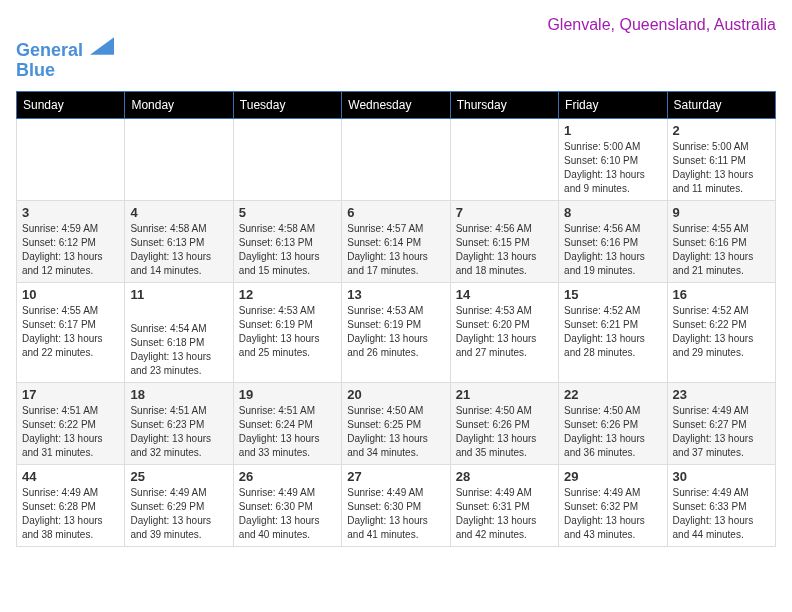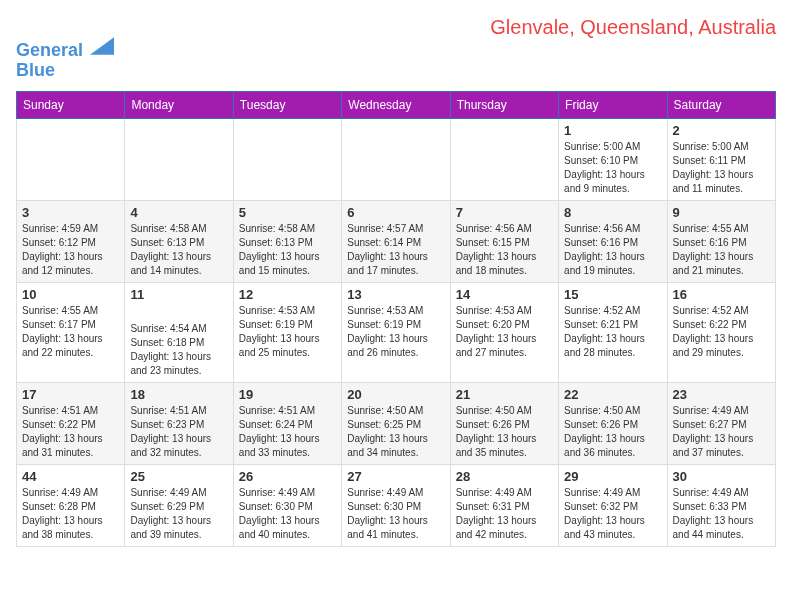--- a/index.html
+++ b/index.html
@@ -36,30 +36,30 @@
     }
     .title-block {
       text-align: right;
     }
     .month-title {
       font-size: 36px;
       font-weight: normal;
       color: #333;
     }
     .location {
-      font-size: 20px;
-      color: #ef4444;
+      font-size: 16px;
+      color: #a21caf;
     }
     .calendar {
       width: 100%;
       border-collapse: collapse;
       font-size: 11px;
     }
     .calendar th {
-      background: #a21caf;
+      background: #000000;
       color: #fff;
       text-align: left;
       padding: 6px 6px;
       font-size: 12px;
       font-weight: normal;
       border: 1px solid #3a6fb1;
     }
     .calendar td {
       border: 1px solid #ddd;
       vertical-align: top;

